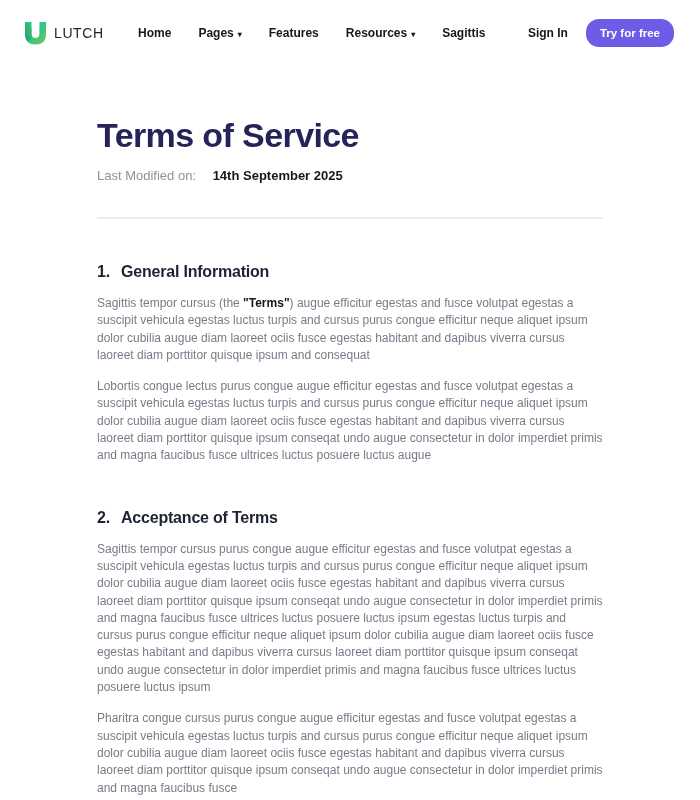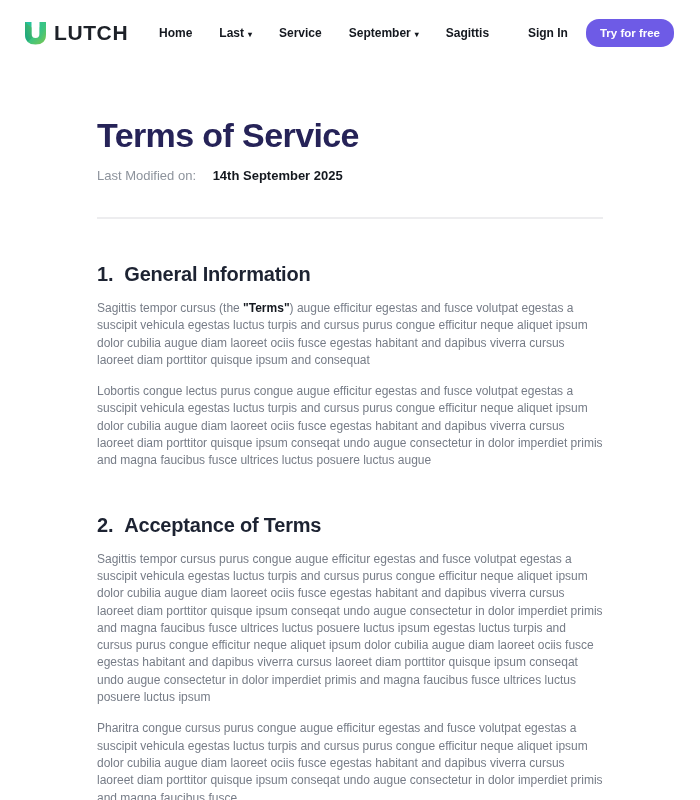--- a/index.html
+++ b/index.html
@@ -14,22 +14,22 @@
   .navbar {
     height:66px;
     display:flex;
     align-items:center;
     padding:0 26px 0 24px;
     background:#ffffff;
   }
   .logo { display:flex; align-items:center; gap:7px; cursor:pointer; }
   .logo svg { display:block; }
   .brand-name {
-    font-size:21px;
-    font-weight:700;
+    font-size:14px;
+    font-weight:400;
     letter-spacing:0.6px;
     color:#1d2128;
   }
   .nav-menu {
     display:flex;
     align-items:flex-start;
     gap:27px;
     margin:0 auto;
     transform:translateX(6px);
   }
@@ -77,21 +77,21 @@
     color:#8d939c;
   }
   .modified .date { font-weight:700; color:#14181f; margin-left:13px; }
   .divider {
     border:none;
     border-top:2px solid #ededef;
     margin-top:34px;
   }
   .section-title {
     margin-top:44px;
-    font-size:20px;
+    font-size:16px;
     font-weight:600;
     letter-spacing:-0.2px;
     color:#1d2332;
   }
   .section-title .num { margin-right:11px; }
   .para {
     margin-top:14px;
     font-size:12px;
     line-height:17.3px;
     color:#767c87;
@@ -122,28 +122,28 @@
       </svg>
     </span>
     <span class="brand-name">LUTCH</span>
   </div>
 
   <nav class="nav-menu">
     <span class="nav-item">
         <span>Home</span>
       </span>
     <span class="nav-item">
-        <span>Last</span>
+        <span>Pages</span>
         <span class="caret">▾</span>
       </span>
     <span class="nav-item">
-        <span>Service</span>
+        <span>Features</span>
       </span>
     <span class="nav-item">
-        <span>September</span>
+        <span>Resources</span>
         <span class="caret">▾</span>
       </span>
     <span class="nav-item">
         <span>Sagittis</span>
       </span>
   </nav>
 
   <div class="nav-right">
     <span class="sign-in">Sign In</span>
     <button class="cta-btn">Try for free</button>

